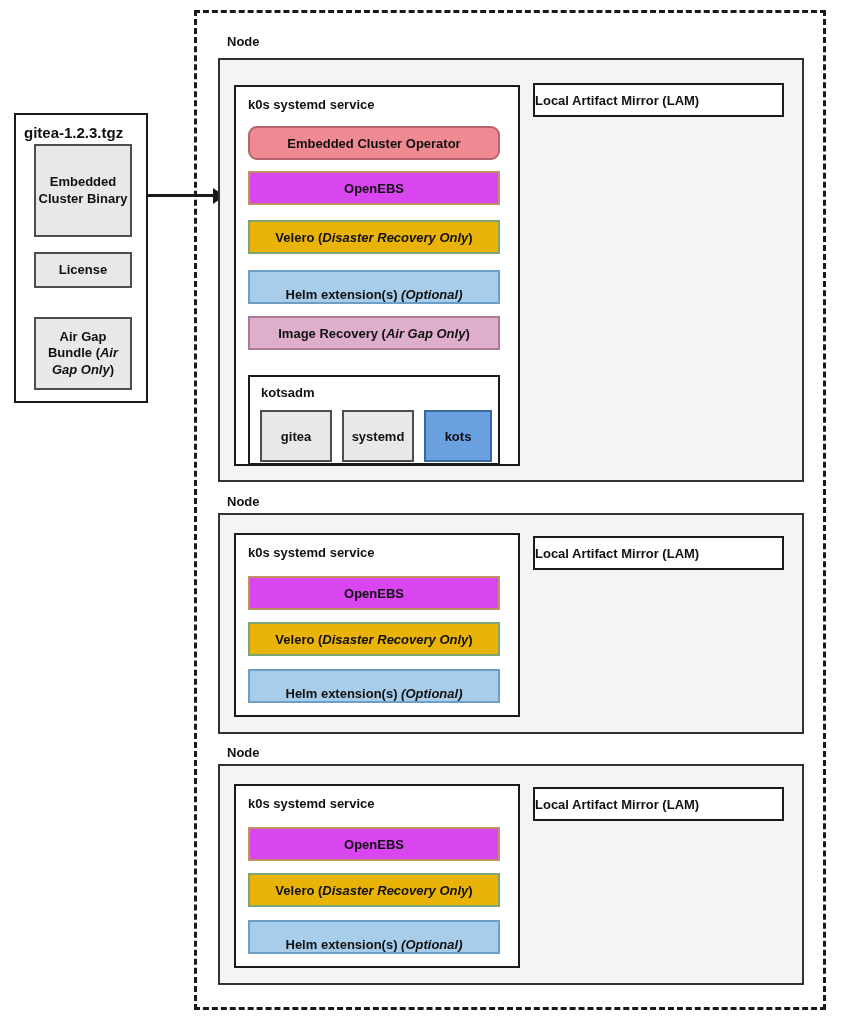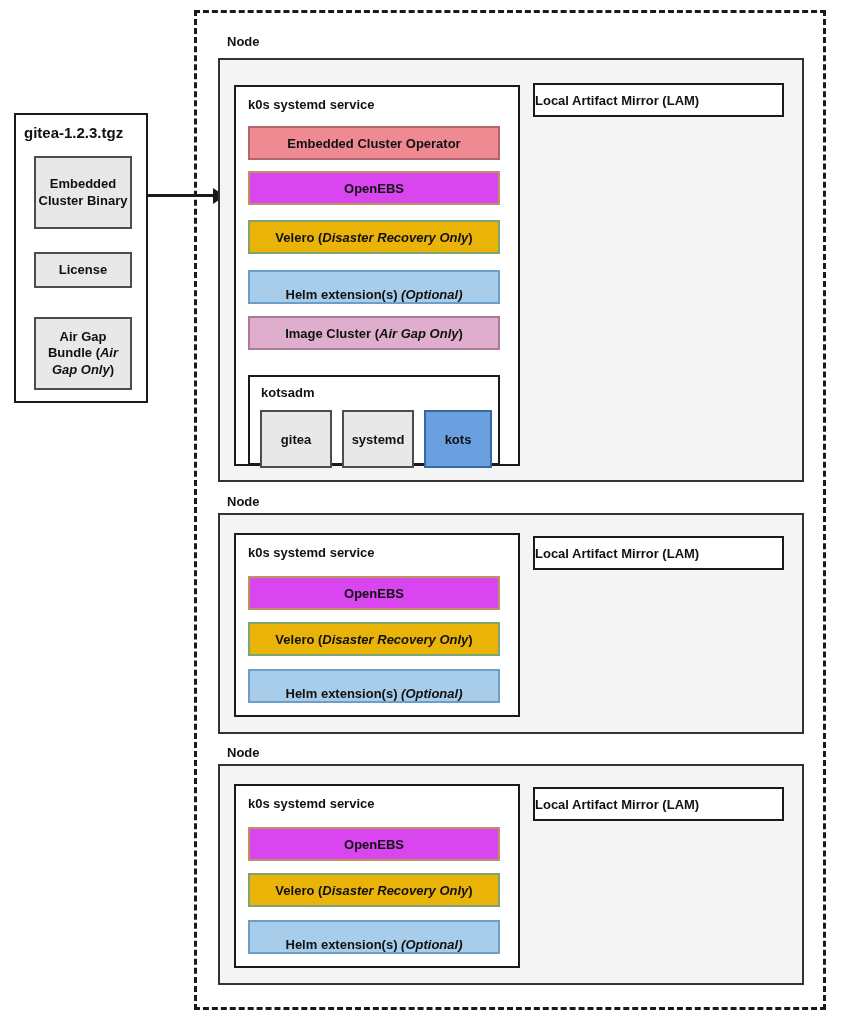--- a/index.html
+++ b/index.html
@@ -52,21 +52,21 @@
     align-items: center;
     justify-content: center;
     text-align: center;
     font-size: 13px;
     font-weight: bold;
     color: #111111;
     line-height: 1.25;
     padding: 2px;
   }
   .bundle-item .it { font-style: italic; }
-  #bundle-binary { top: 41px; height: 73px; }
+  #bundle-binary { top: 29px; height: 93px; }
   #bundle-license { top: 137px; height: 36px; }
   #bundle-airgap  { top: 202px; height: 73px; }
 
   
   .arrow-line {
     position: absolute;
     left: 148px;
     top: 194px;
     width: 68px;
     height: 3px;
@@ -144,21 +144,21 @@
     border: 2px solid #4d4d4d;
     display: flex;
     align-items: center;
     justify-content: center;
     font-size: 13px;
     font-weight: bold;
     color: #111111;
     white-space: nowrap;
   }
   .comp .it { font-style: italic; }
-  .c-operator { background: #ef8a92; border-color: #b4646c; }
+  .c-operator { background: #ef8a92; border-color: #b4646c; border-radius: 9px; }
   .c-openebs  { background: #d946ef; border-color: #c09260; }
   .c-velero   { background: #eab308; border-color: #7da473; }
   .c-helm     { background: #a7cdeb; border-color: #6d9ec6; align-items: flex-end; }
   .c-registry { background: #dfaecc; border-color: #ab7a99; }
 
   
   .kotsadm-box {
     position: absolute;
     border: 2px solid #1a1a1a;
     background: #ffffff;
@@ -168,21 +168,21 @@
     position: absolute;
     left: 11px;
     top: 8px;
     font-size: 13px;
     font-weight: bold;
     color: #111111;
   }
   .kots-chip {
     position: absolute;
     top: 33px;
-    height: 58px;
+    height: 52px;
     box-sizing: border-box;
     border: 2px solid #4d4d4d;
     display: flex;
     align-items: center;
     justify-content: center;
     font-size: 13px;
     font-weight: bold;
     color: #111111;
   }
   .chip-gray { background: #e8e8e8; border-color: #4d4d4d; }
@@ -231,21 +231,21 @@
   <div class="comp c-openebs" style="left:248px; top:171px; width:252px;">
     <span><span>OpenEBS</span><span class="it"></span><span></span></span>
   </div>
   <div class="comp c-velero" style="left:248px; top:220px; width:252px;">
     <span><span>Velero (</span><span class="it">Disaster Recovery Only</span><span>)</span></span>
   </div>
   <div class="comp c-helm" style="left:248px; top:270px; width:252px;">
     <span><span>Helm extension(s) </span><span class="it">(Optional)</span><span></span></span>
   </div>
   <div class="comp c-registry" style="left:248px; top:316px; width:252px;">
-    <span><span>Image Cluster (</span><span class="it">Air Gap Only</span><span>)</span></span>
+    <span><span>Image Recovery (</span><span class="it">Air Gap Only</span><span>)</span></span>
   </div>
 
   <div class="kotsadm-box" style="left:248px; top:363px; width:252px; height:90px;margin-top:12px;">
     <div class="kotsadm-title">kotsadm</div>
     <div class="kots-chip chip-gray" style="left:10px; width:72px;">
       <span>gitea</span>
     </div>
     <div class="kots-chip chip-gray" style="left:92px; width:72px;">
       <span>systemd</span>
     </div>

